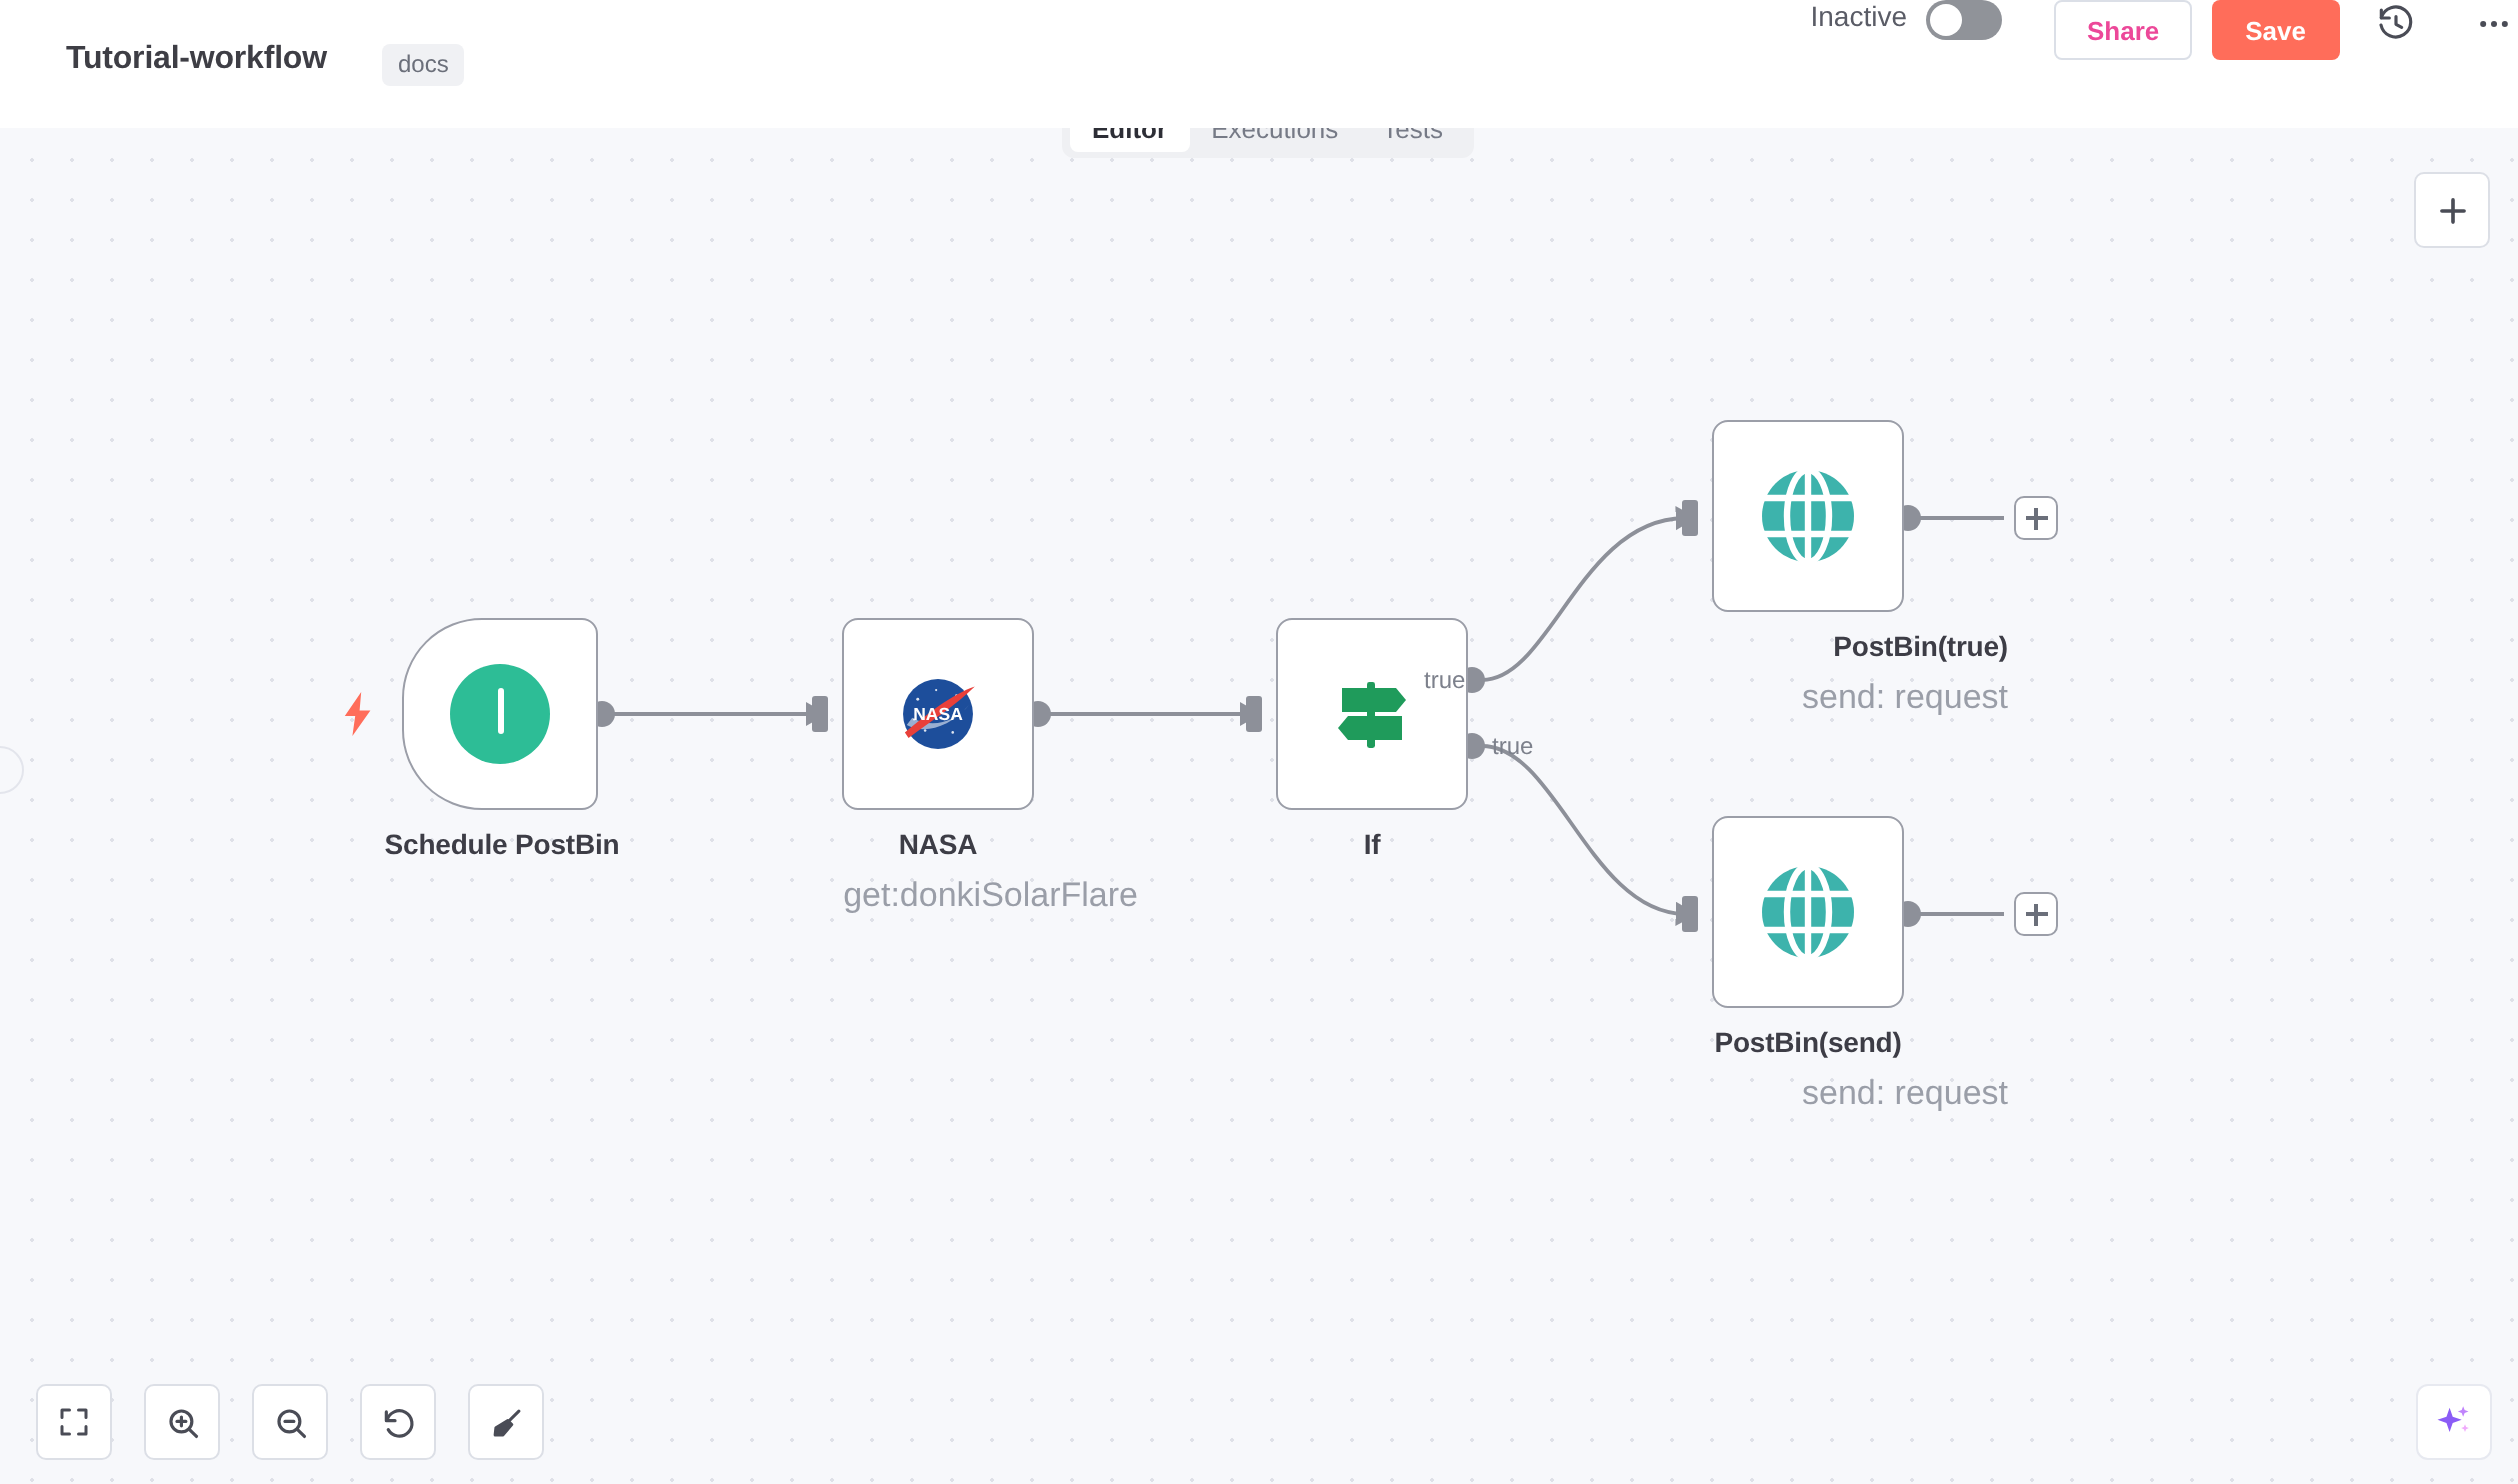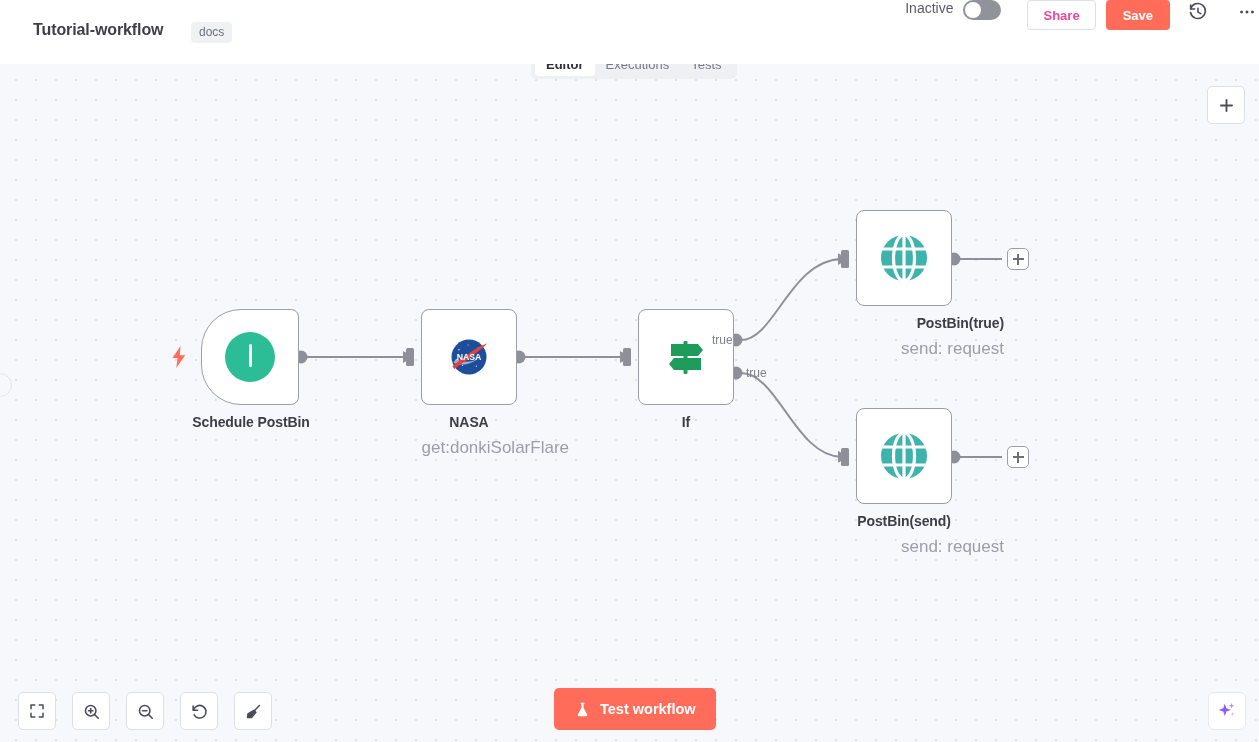--- a/index.html
+++ b/index.html
@@ -431,28 +431,20 @@
         </svg>
       </div>
       <div class="zoom-btn">
         <svg width="19" height="19" viewBox="0 0 24 24" fill="none" stroke="#4a4c56" stroke-width="1.9" stroke-linecap="round" stroke-linejoin="round">
           <line x1="19.5" y1="4.5" x2="12" y2="12"></line>
           <path d="M12.5 10.5 L15 13 L9.5 19.5 L4.5 19.5 L5 15 Z" fill="#4a4c56"></path>
         </svg>
       </div>
     </div>
 
-    <button class="test-btn">
-      <span style="display:flex;">
-        <svg width="17" height="17" viewBox="0 0 24 24" fill="#ffffff">
-          <path d="M9.4 2.4 h5.2 v1.9 h-1.1 v5.1 l4.9 9.2 a2 2 0 0 1 -1.8 3 H7.4 a2 2 0 0 1 -1.8 -3 l4.9 -9.2 V4.3 H9.4 Z"></path>
-        </svg>
-      </span>
-      <span>Test workflow</span>
-    </button>
 
     <div class="ai-btn">
       <svg width="22" height="22" viewBox="0 0 24 24">
         <path d="M9.6 4.2 L11.3 9.1 L16.2 10.8 L11.3 12.5 L9.6 17.4 L7.9 12.5 L3 10.8 L7.9 9.1 Z" fill="#8b5cf6"></path>
         <path d="M17 3.4 L17.8 5.5 L19.9 6.3 L17.8 7.1 L17 9.2 L16.2 7.1 L14.1 6.3 L16.2 5.5 Z" fill="#c084fc"></path>
         <path d="M18 13.2 L18.6 14.7 L20.1 15.3 L18.6 15.9 L18 17.4 L17.4 15.9 L15.9 15.3 L17.4 14.7 Z" fill="#f0abfc"></path>
       </svg>
     </div>
 
   </div>

